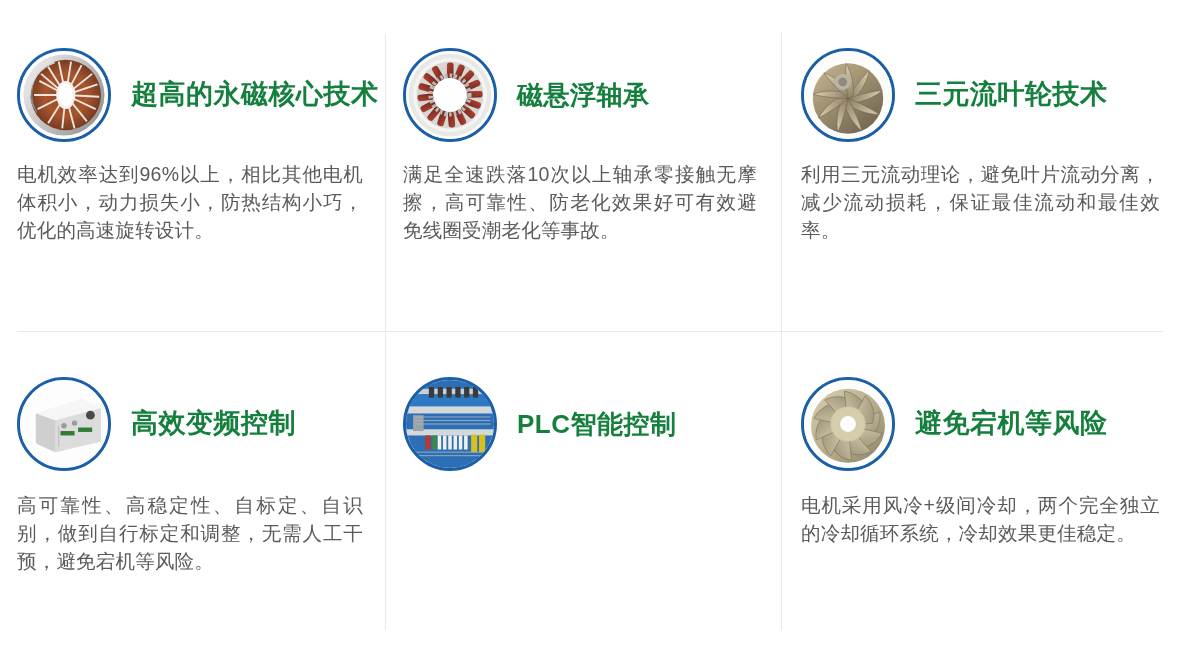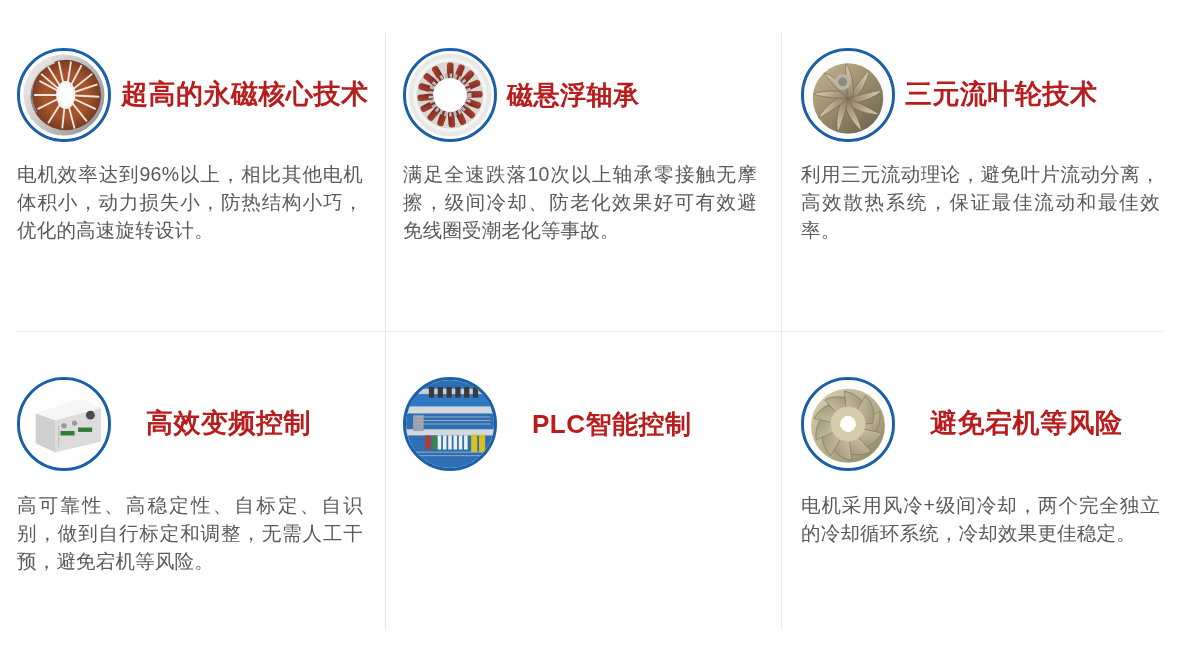--- a/index.html
+++ b/index.html
@@ -47,36 +47,36 @@
   .feature-card.col2 { padding-left:18px; padding-right:24px; }
   .feature-card.col3 { padding-left:20px; padding-right:20px; }
   .feature-card.row2 { padding-top:0; }
 
   .card-head {
     display:flex;
     align-items:center;
     height:96px;
     margin-top:47px;
   }
-  .row2 .card-head { margin-top:43px;gap:25px; }
+  .row2 .card-head { margin-top:43px; }
 
   .icon-circle {
     flex:0 0 auto;
     width:94px; height:94px;
     border-radius:50%;
     border:3px solid #1a5fa8;
     overflow:hidden;
     position:relative;
     background:#ffffff;
   }
   .icon-circle svg { display:block; width:100%; height:100%; }
 
   .card-title {
-    margin-left:10px;
-    color:#b91c1c;
+    margin-left:20px;
+    color:#15803d;
     font-size:27px;
     font-weight:bold;
     letter-spacing:0.5px;
     white-space:nowrap;
     line-height:1.1;
   }
   .col2 .card-title { font-size:26px;text-align:center; }
 
   .card-body {
     margin-top:17px;
@@ -212,21 +212,21 @@
             <g transform="rotate(330 50 50)">
                 <rect x="46.5" y="13" width="7.5" height="18" rx="3"></rect>
               </g>
           </g>
           <circle cx="50" cy="50" r="22" fill="none" stroke="#b9b9b5" stroke-width="5" stroke-dasharray="3 2.4"></circle>
           <circle cx="50" cy="50" r="19" fill="#ffffff"></circle>
         </svg>
       </div>
       <div class="card-title">磁悬浮轴承</div>
     </div>
-    <div class="card-body">满足全速跌落10次以上轴承零接触无摩擦，级间冷却、防老化效果好可有效避免线圈受潮老化等事故。</div>
+    <div class="card-body">满足全速跌落10次以上轴承零接触无摩擦，高可靠性、防老化效果好可有效避免线圈受潮老化等事故。</div>
   </div>
 
   <div class="feature-card col3">
     <div class="card-head">
       <div class="icon-circle">
         <svg viewBox="0 0 100 100">
           <defs>
             <linearGradient id="g3a" x1="0%" y1="0%" x2="80%" y2="100%">
               <stop offset="0%" stop-color="#c6b896"></stop>
               <stop offset="50%" stop-color="#9d8e6e"></stop>
@@ -267,21 +267,21 @@
             <g transform="rotate(320 50 54)">
                 <path d="M50 54 C58 40 68 28 74 22 C72 34 66 46 56 56 Z"></path>
               </g>
           </g>
           <circle cx="44" cy="35" r="9" fill="#b9b4a6"></circle>
           <circle cx="44" cy="35" r="5" fill="#8e8a7c"></circle>
         </svg>
       </div>
       <div class="card-title">三元流叶轮技术</div>
     </div>
-    <div class="card-body">利用三元流动理论，避免叶片流动分离，高效散热系统，保证最佳流动和最佳效率。</div>
+    <div class="card-body">利用三元流动理论，避免叶片流动分离，减少流动损耗，保证最佳流动和最佳效率。</div>
   </div>
 
   <div class="feature-card col1 row2">
     <div class="card-head">
       <div class="icon-circle">
         <svg viewBox="0 0 100 100">
           <rect width="100" height="100" fill="#fdfdfd"></rect>
           <polygon points="18,38 70,22 92,32 92,70 40,82 18,72" fill="#e6e6e6"></polygon>
           <polygon points="18,38 70,22 92,32 40,46" fill="#f6f6f6"></polygon>
           <polygon points="40,46 92,32 92,70 40,82" fill="#dcdcdc"></polygon>

